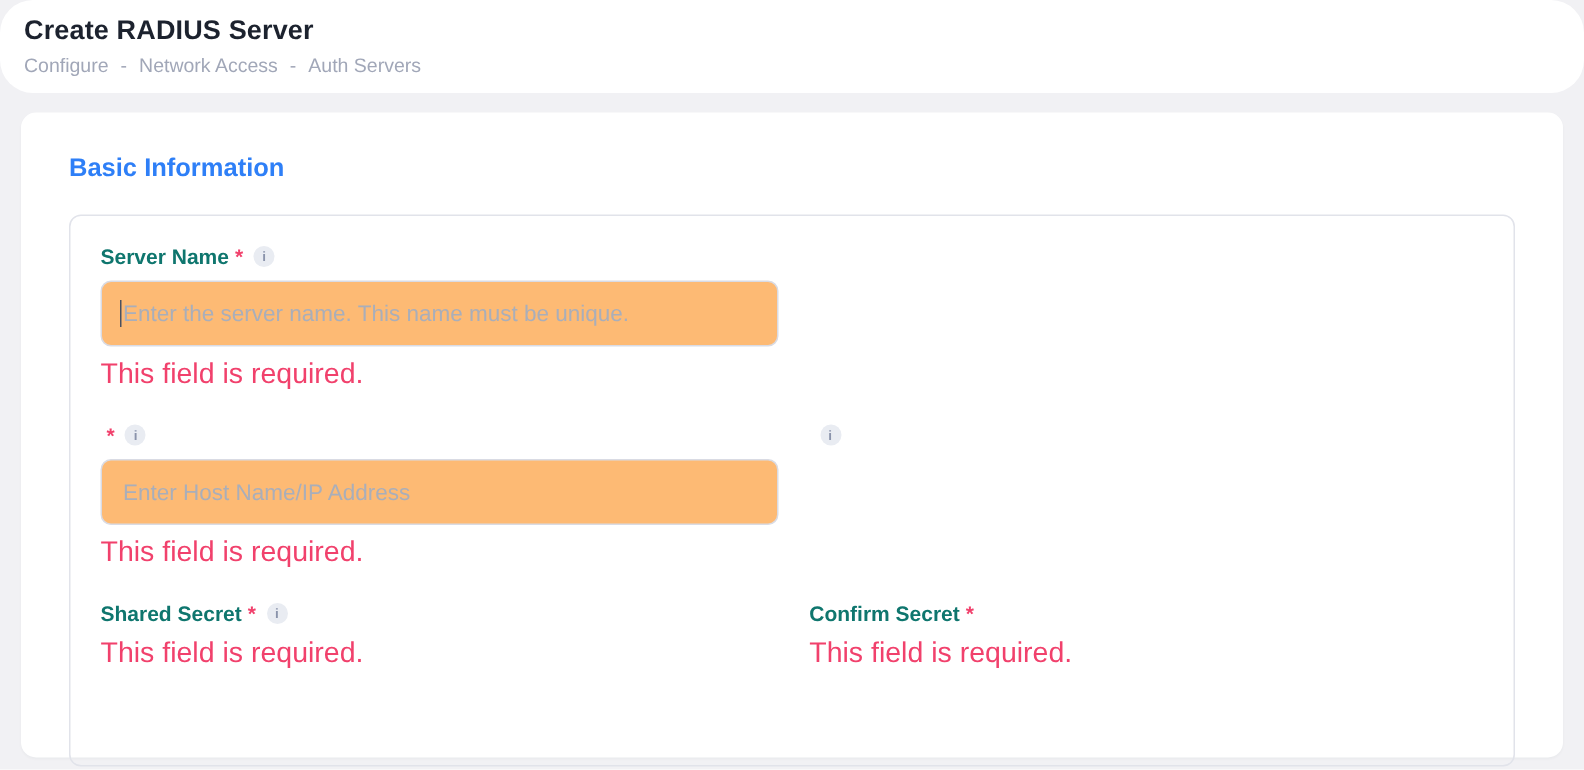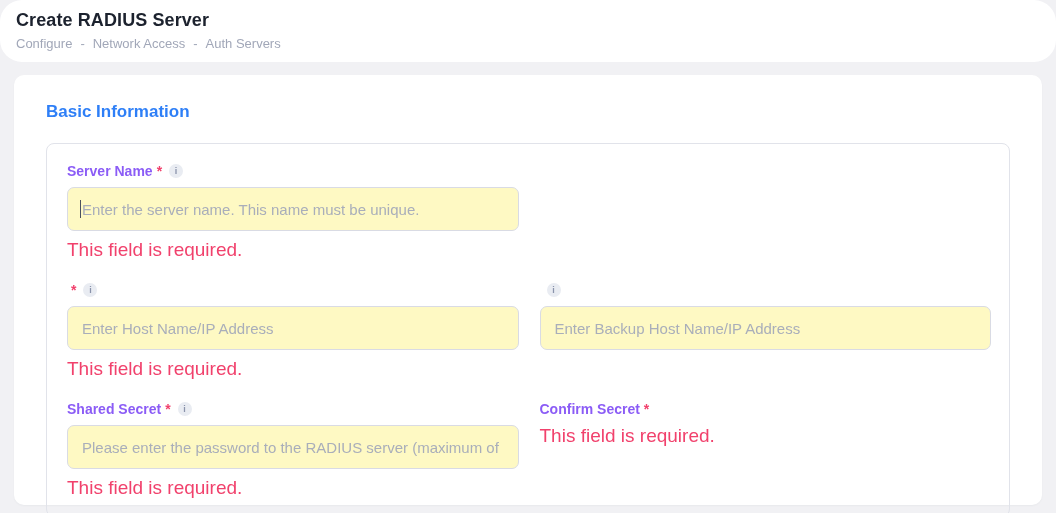--- a/index.html
+++ b/index.html
@@ -68,21 +68,21 @@
   .field { min-height: 93px; }
   .label-row {
     display: flex;
     align-items: center;
     margin-bottom: 8px;
     height: 17px;
   }
   .label {
     font-size: 14px;
     font-weight: 600;
-    color: #8b5cf6;
+    color: #0f766e;
   }
   .req {
     color: #f1416c;
     font-size: 14px;
     font-weight: 700;
     margin-left: 4px;
   }
   .info-icon {
     width: 14px;
     height: 14px;
@@ -102,21 +102,21 @@
   .input-wrap { position: relative; }
   .text-input {
     width: 100%;
     height: 44px;
     border: 1px solid #d9dbe4;
     border-radius: 7px;
     padding: 0 14px;
     font-family: "Liberation Sans", "DejaVu Sans", sans-serif;
     font-size: 15px;
     color: #3a4152;
-    background: #fef9c3;
+    background: #fdba74;
     outline: none;
   }
   .text-input::placeholder { color: #a9aeba; opacity: 1; }
   .caret {
     position: absolute;
     left: 13px;
     top: 13px;
     width: 1px;
     height: 18px;
     background: #4a5160;
@@ -170,33 +170,27 @@
           <div class="input-wrap">
             <input class="text-input" type="text" placeholder="Enter Host Name/IP Address" style="">
           </div>
           <div class="error">This field is required.</div>
         </div>
 
         <div class="field">
           <div class="label-row">
             <span class="info-icon">i</span>
           </div>
-          <div class="input-wrap">
-            <input class="text-input" type="text" placeholder="Enter Backup Host Name/IP Address" style="">
-          </div>
         </div>
 
         <div class="field">
           <div class="label-row">
             <span class="label">Shared Secret</span>
             <span class="req">*</span>
             <span class="info-icon">i</span>
-          </div>
-          <div class="input-wrap">
-            <input class="text-input" type="text" placeholder="Please enter the password to the RADIUS server (maximum of" style="">
           </div>
           <div class="error">This field is required.</div>
         </div>
 
         <div class="field">
           <div class="label-row">
             <span class="label">Confirm Secret</span>
             <span class="req">*</span>
           </div>
           <div class="error">This field is required.</div>

